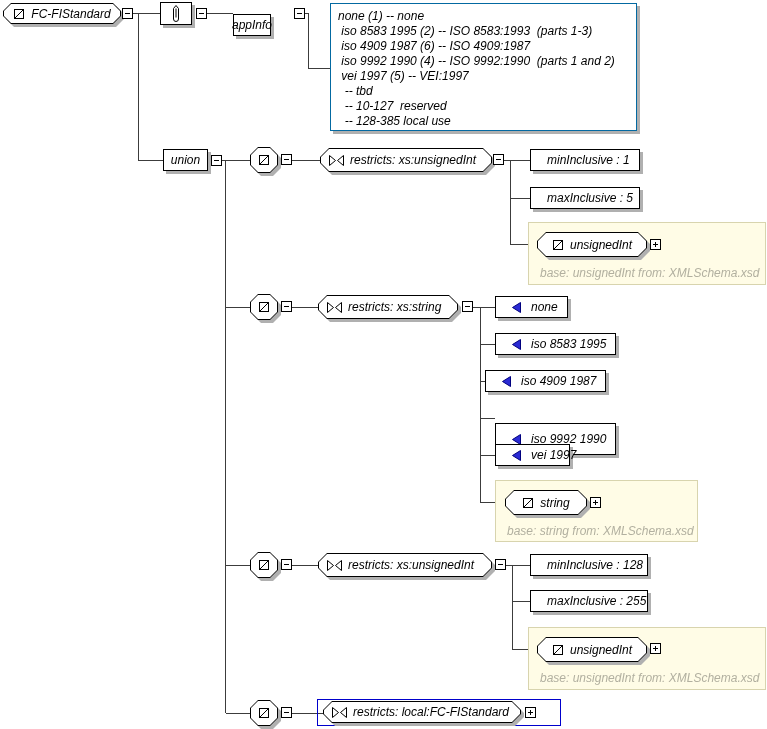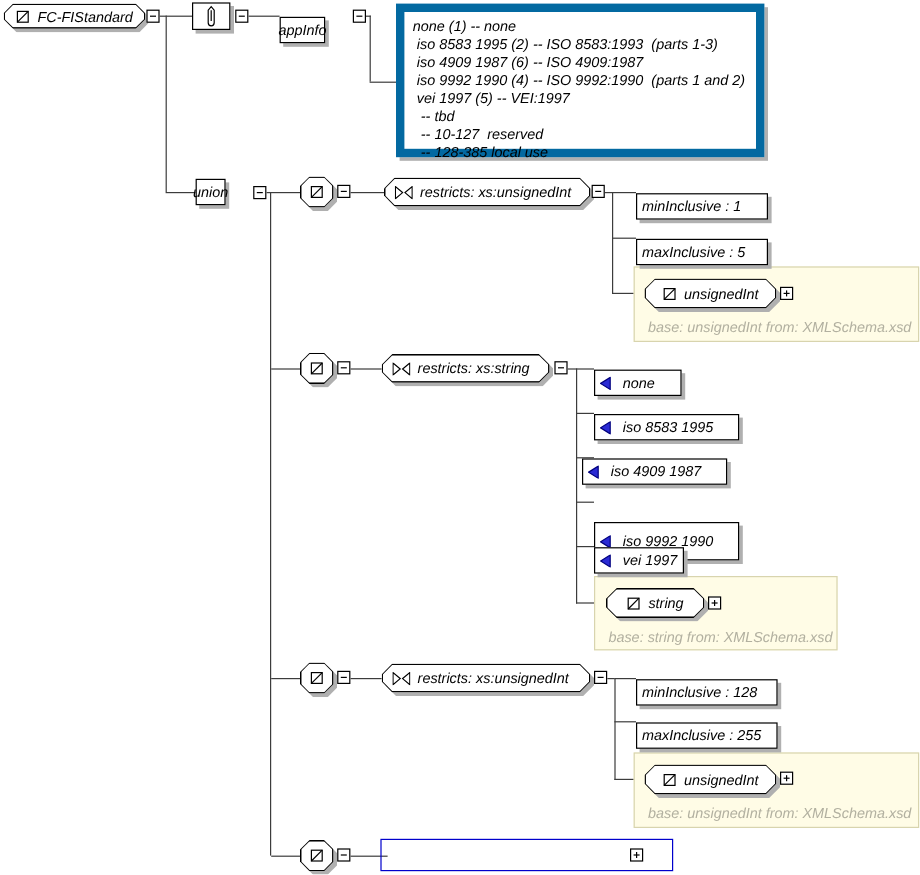--- a/index.html
+++ b/index.html
@@ -4,41 +4,41 @@
 <style>
   html,body{margin:0;padding:0;background:#fff;}
   #canvas{position:relative;width:767px;height:729px;background:#fff;overflow:hidden;
           font-family:"Liberation Sans",sans-serif;font-size:12px;color:#000;font-style:italic;}
   
   .ln{position:absolute;background:#3c3c3c;z-index:0;}
   
   .rn{position:absolute;background:#fff;border:1px solid #000;box-shadow:3px 3px 0 #b0b0b0;
       box-sizing:border-box;display:flex;align-items:center;z-index:1;white-space:nowrap;}
   .rn.center{justify-content:center;}
-  .rn.pad{padding-left:4px;margin-top:12px;}
+  .rn.pad{padding-left:16px;}
   .rn .gap{margin-right:9px;display:inline-flex;}
   
   .cham{position:absolute;z-index:1;}
   .cham>i{position:absolute;display:block;
      clip-path:polygon(var(--c) 0,calc(100% - var(--c)) 0,100% var(--c),100% calc(100% - var(--c)),
                        calc(100% - var(--c)) 100%,var(--c) 100%,0 calc(100% - var(--c)),0 var(--c));}
   .cham>.sh{left:3px;top:3px;width:100%;height:100%;background:#b0b0b0;--c:var(--cc);}
   .cham>.bd{left:0;top:0;width:100%;height:100%;background:#000;--c:var(--cc);}
   .cham>.fg{left:1px;top:1px;width:calc(100% - 2px);height:calc(100% - 2px);background:#fff;
             --c:calc(var(--cc) - 1px);}
   .cham>.ct{position:absolute;inset:0;display:flex;align-items:center;justify-content:center;
             gap:6px;z-index:1;white-space:nowrap;}
   .cham>.ct.left{justify-content:flex-start;padding-left:9px;}
   
   .tg{position:absolute;width:11px;height:11px;background:#fff;border:1px solid #000;
       box-sizing:border-box;z-index:2;}
   .tg::before{content:"";position:absolute;left:2px;top:4px;width:5px;height:1px;background:#000;}
   .tg.plus::after{content:"";position:absolute;left:4px;top:2px;width:1px;height:5px;background:#000;}
   
-  .doc{position:absolute;background:#fff;border:7px solid #0369a1;box-shadow:3px 3px 0 #b0b0b0;
+  .doc{position:absolute;background:#fff;border:1px solid #0369a1;box-shadow:3px 3px 0 #b0b0b0;
        box-sizing:border-box;z-index:1;padding:5px 0 0 7px;}
   .doc div{white-space:pre;line-height:15px;}
   
   .yb{position:absolute;background:#fffce6;border:1px solid #d8d4ae;box-sizing:border-box;z-index:0;}
   .note{position:absolute;color:#b2b0a0;z-index:1;white-space:nowrap;}
   
   .sel{position:absolute;border:1px solid #0000cc;box-sizing:border-box;z-index:0;}
   svg{display:block;}
 </style>
 </head>
@@ -119,21 +119,21 @@
     <div>none (1) -- none</div>
     <div> iso 8583 1995 (2) -- ISO 8583:1993  (parts 1-3)</div>
     <div> iso 4909 1987 (6) -- ISO 4909:1987</div>
     <div> iso 9992 1990 (4) -- ISO 9992:1990  (parts 1 and 2)</div>
     <div> vei 1997 (5) -- VEI:1997</div>
     <div>  -- tbd</div>
     <div>  -- 10-127  reserved</div>
     <div>  -- 128-385 local use</div>
   </div>
 
-  <div class="rn center" style="left:163px;top:149px;width:25px;height:22px">
+  <div class="rn center" style="left:163px;top:149px;width:45px;height:22px">
     <span>union</span>
   </div>
   <div class="tg" style="left:211px;top:155px"></div>
 
   <div class="cham" style="left:250px;top:147px;width:28px;height:26px;--cc:8px">
     <i class="sh"></i>
       <i class="bd"></i>
       <i class="fg"></i>
     <span class="ct">
         <span>
@@ -338,15 +338,29 @@
         <span>
       <svg width="12" height="12">
             <rect x="1.5" y="1.5" width="9" height="9" fill="#fff" stroke="#000"></rect>
             <line x1="1.5" y1="10.5" x2="10.5" y2="1.5" stroke="#000"></line>
           </svg>
     </span>
       </span>
   </div>
   <div class="tg" style="left:281px;top:707px"></div>
   <div class="sel" style="left:317px;top:699px;width:244px;height:27px"></div>
+  <div class="cham" style="left:323px;top:701px;width:198px;height:22px;--cc:9px">
+    <i class="sh"></i>
+      <i class="bd"></i>
+      <i class="fg"></i>
+    <span class="ct left">
+      <span>
+        <svg width="15" height="11">
+            <polygon points="0.5,0.5 0.5,10.5 6.5,5.5" fill="#fff" stroke="#000"></polygon>
+            <polygon points="14.5,0.5 14.5,10.5 8.5,5.5" fill="#fff" stroke="#000"></polygon>
+          </svg>
+      </span>
+      <span>restricts: local:FC-FIStandard</span>
+    </span>
+  </div>
   <div class="tg plus" style="left:525px;top:707px"></div>
 
 </div>
 
 </body></html>

